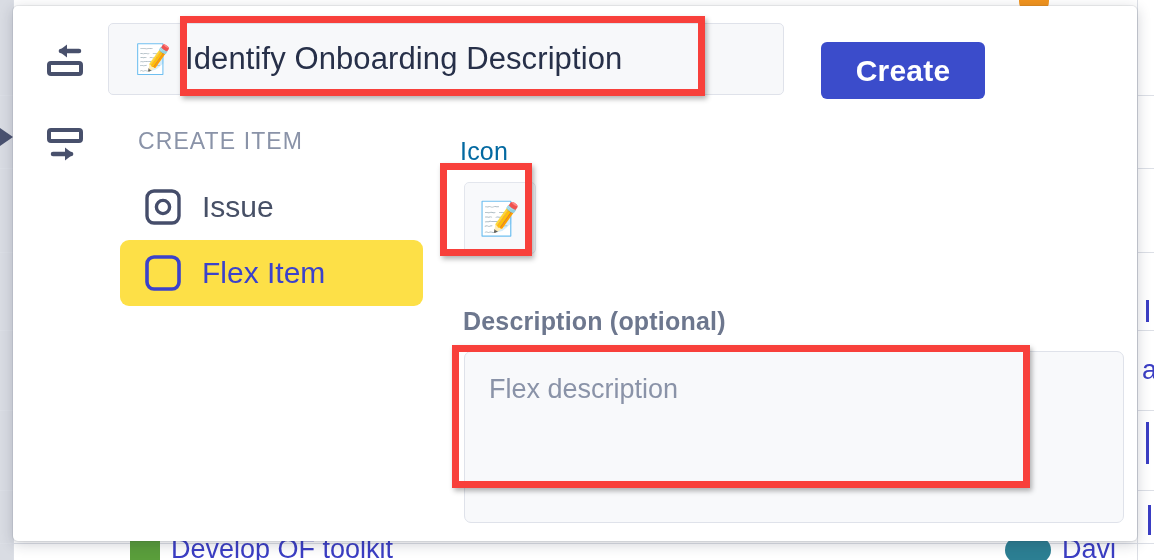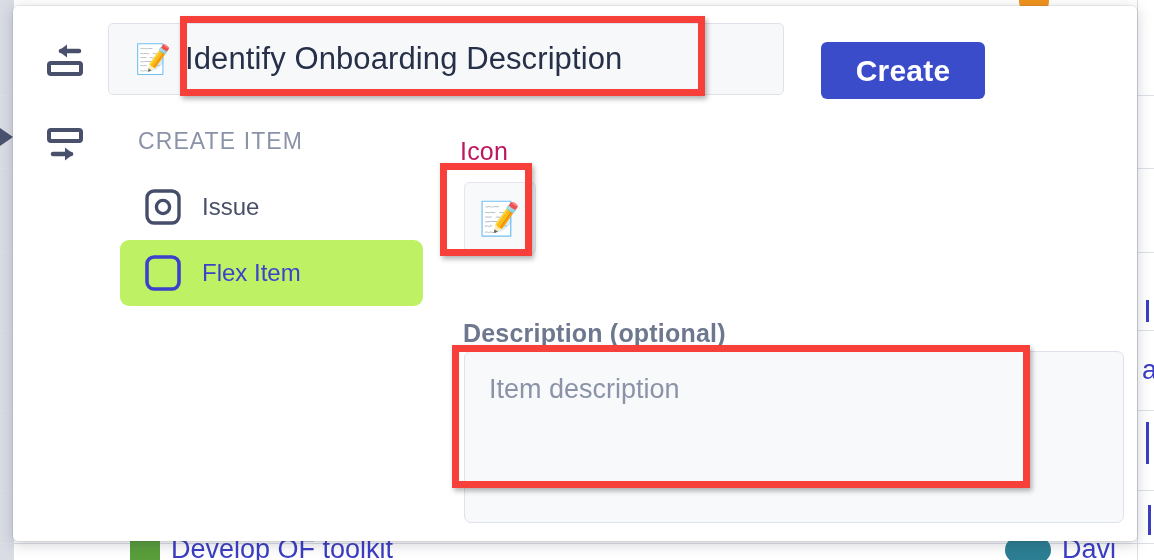--- a/index.html
+++ b/index.html
@@ -218,34 +218,34 @@
   .type-row {
     display: flex;
     align-items: center;
     gap: 20px;
     height: 66px;
     padding-left: 24px;
     border-radius: 9px;
     box-sizing: border-box;
     cursor: pointer;
   }
-  .type-row.selected { background: #bef264; }
+  .type-row.selected { background: #fde047; }
   .type-label {
-    font-size: 24px;
+    font-size: 30px;
     color: #475066;
     text-align: center;
   }
   .type-row.selected .type-label { color: #3b42cb; }
 
   .icon-issue { width: 38px; height: 38px; flex: none; }
   .icon-flex  { width: 38px; height: 38px; flex: none; }
 
   
-  #icon-label { left: 447px; top: 131px; font-size: 25px; color: #be185d; letter-spacing: 0.2px; }
-  #desc-label { left: 450px; top: 301px; font-size: 25px; color: #6d778e; font-weight: bold; letter-spacing: 0.2px; margin-top: 12px; }
+  #icon-label { left: 447px; top: 131px; font-size: 25px; color: #0369a1; letter-spacing: 0.2px; }
+  #desc-label { left: 450px; top: 301px; font-size: 25px; color: #6d778e; font-weight: bold; letter-spacing: 0.2px; }
 
   .icon-picker {
     position: absolute;
     left: 451px;
     top: 176px;
     width: 72px;
     height: 72px;
     background: #f8f9fb;
     border: 1px solid #e3e6ed;
     border-radius: 5px;
@@ -366,20 +366,20 @@
       </svg>
       <span class="type-label">Flex Item</span>
     </div>
   </div>
 
   <div class="section-label" id="icon-label">Icon</div>
   <div class="icon-picker">📝</div>
 
   <div class="section-label" id="desc-label">Description (optional)</div>
   <div class="desc-box">
-    <span class="desc-placeholder">Item description</span>
+    <span class="desc-placeholder">Flex description</span>
   </div>
 
 </div>
 
 <div class="redbox" id="redbox-title"></div>
 <div class="redbox" id="redbox-icon"></div>
 <div class="redbox" id="redbox-desc"></div>
 
 </body></html>

